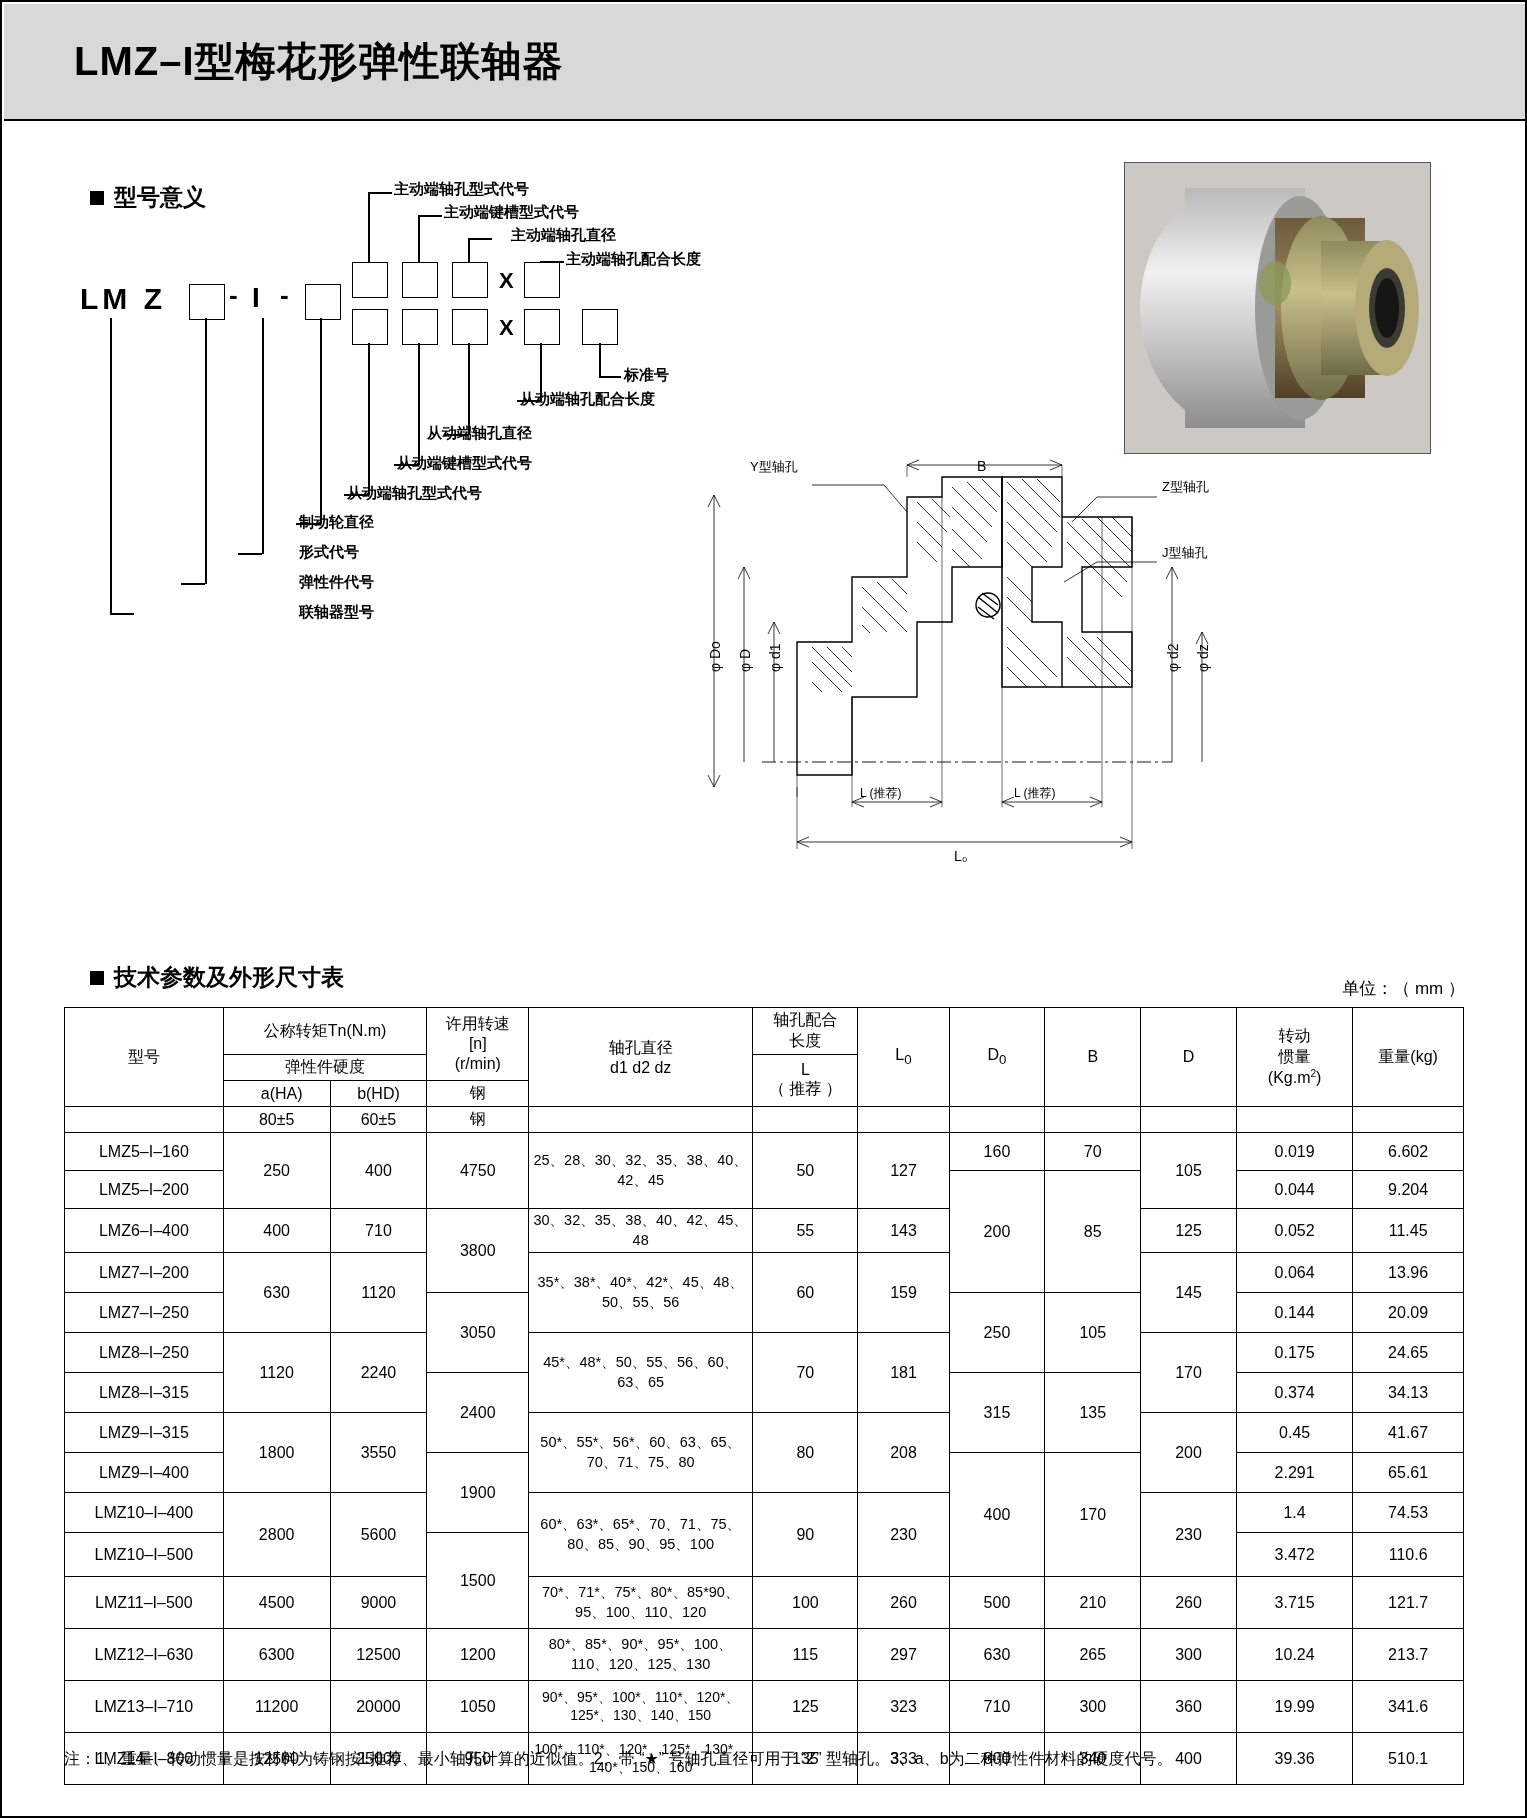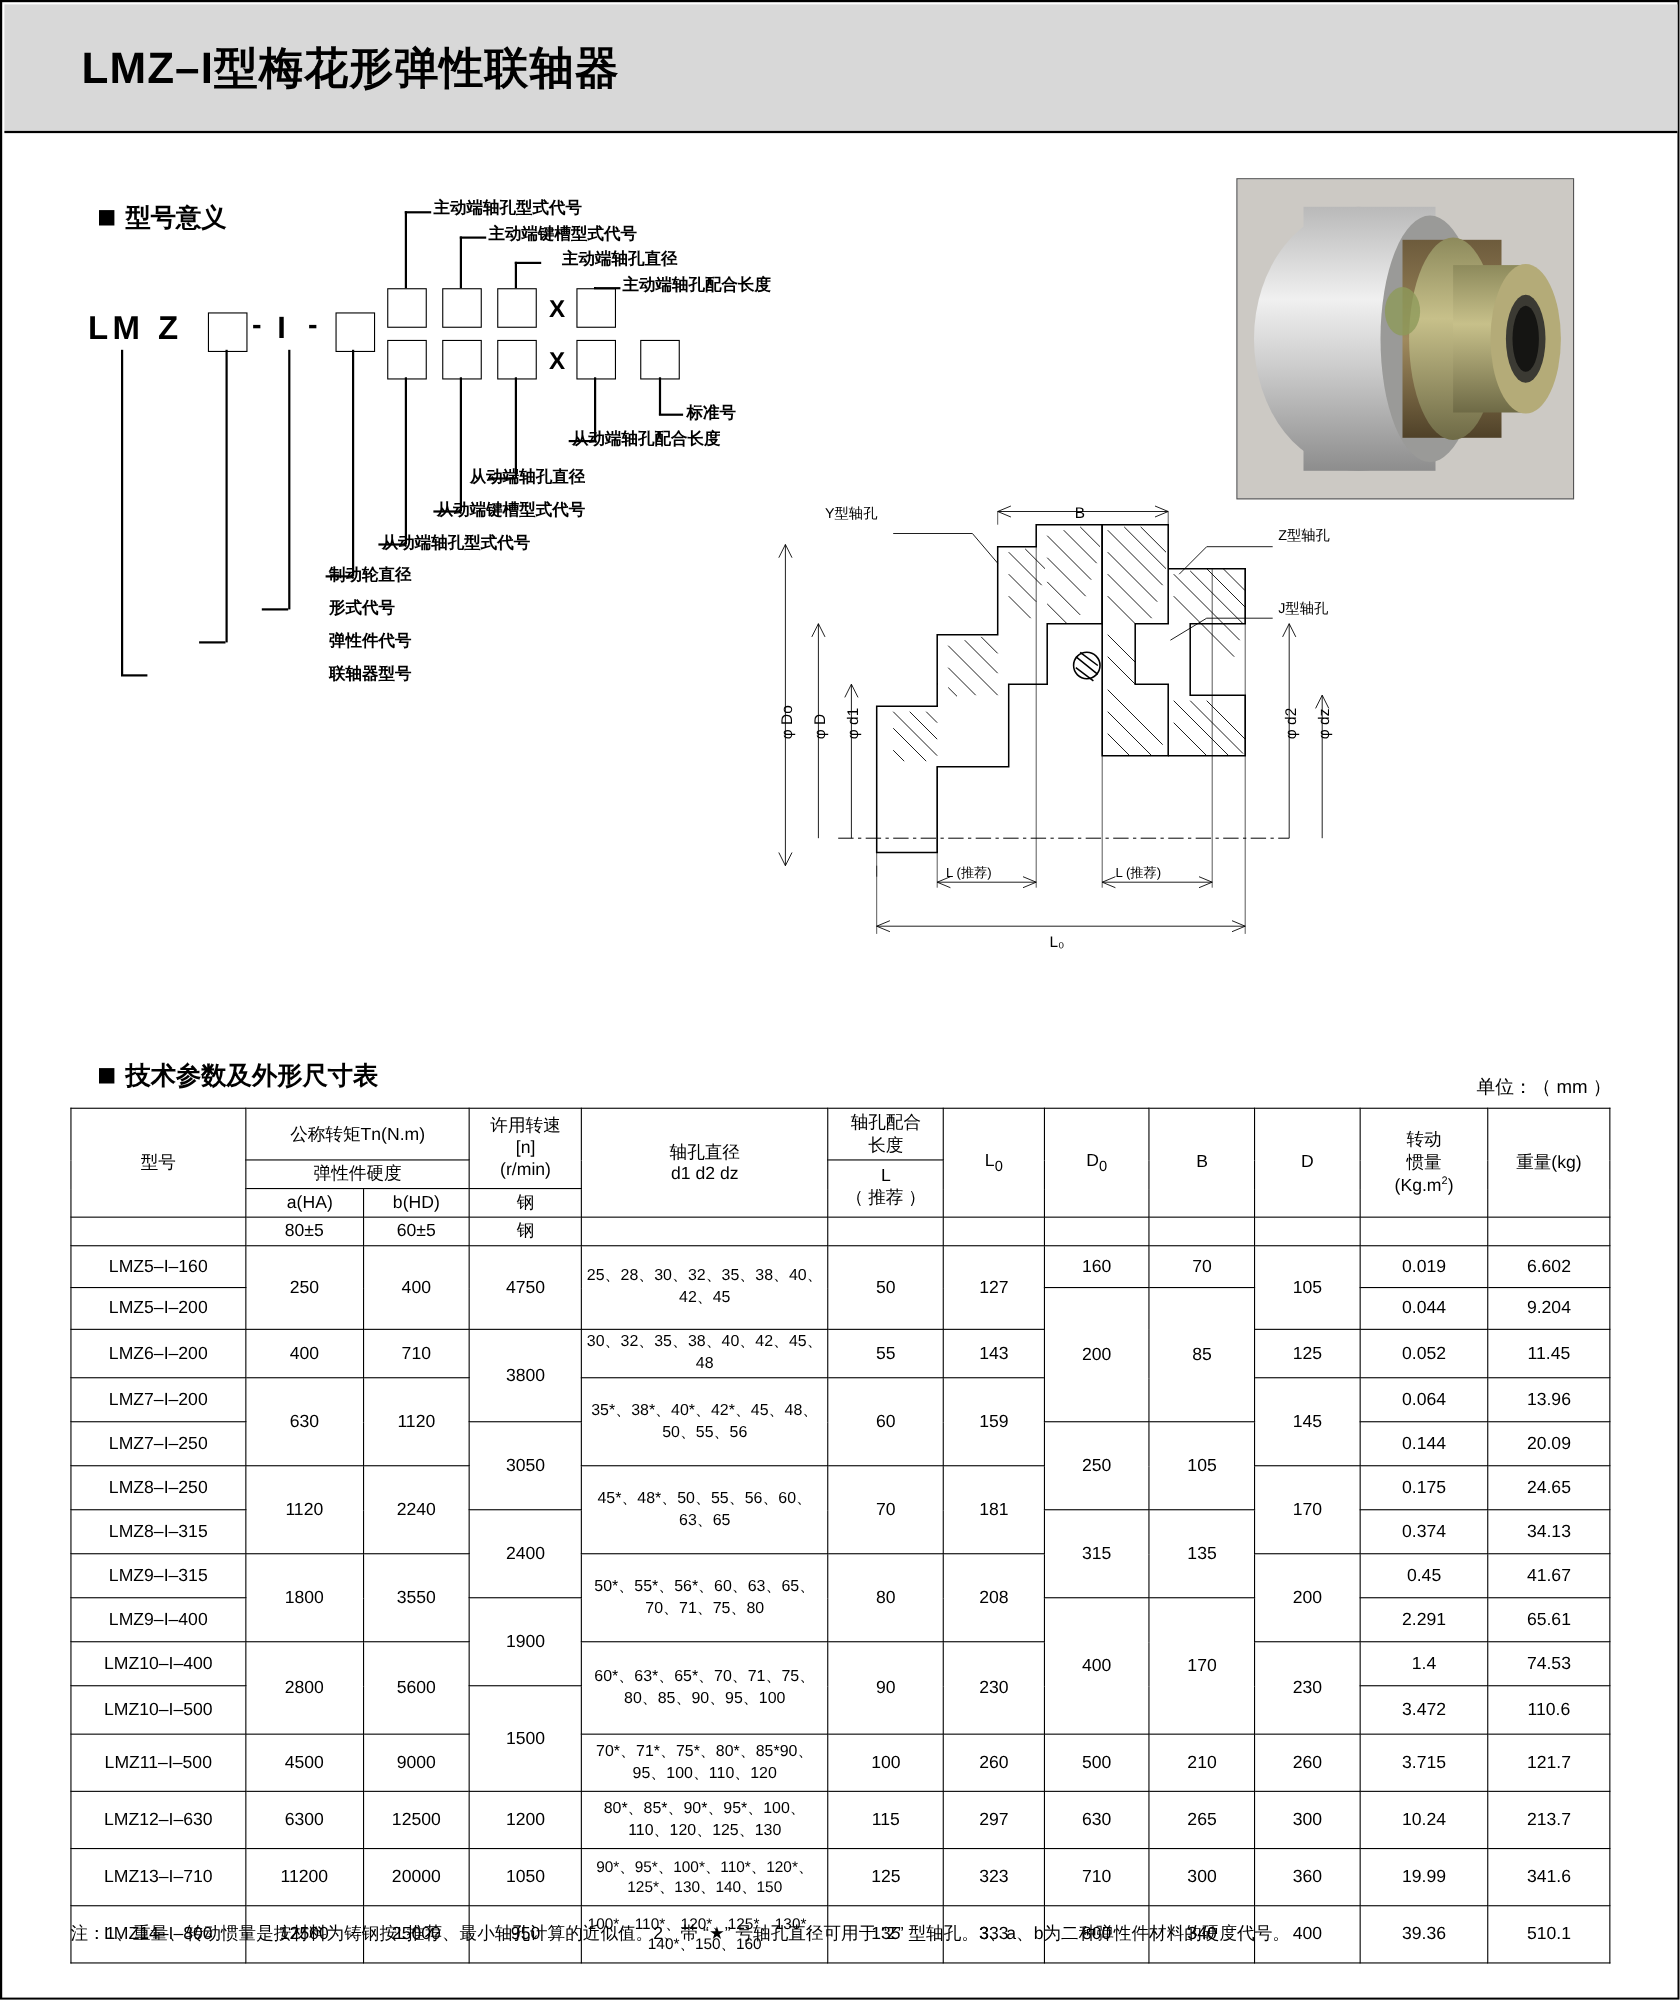--- a/index.html
+++ b/index.html
@@ -269,21 +269,21 @@
 
     <tr style="height:38px;">
       <td>LMZ5–I–200</td>
       <td rowspan="3">200</td>
       <td rowspan="3">85</td>
       <td>0.044</td>
       <td>9.204</td>
     </tr>
 
     <tr style="height:44px;">
-      <td>LMZ6–I–200</td>
+      <td>LMZ6–I–400</td>
       <td>400</td>
       <td>710</td>
       <td rowspan="2">3800</td>
       <td class="bore">30、32、35、38、40、42、45、48</td>
       <td>55</td>
       <td>143</td>
       <td>125</td>
       <td>0.052</td>
       <td>11.45</td>
     </tr>

